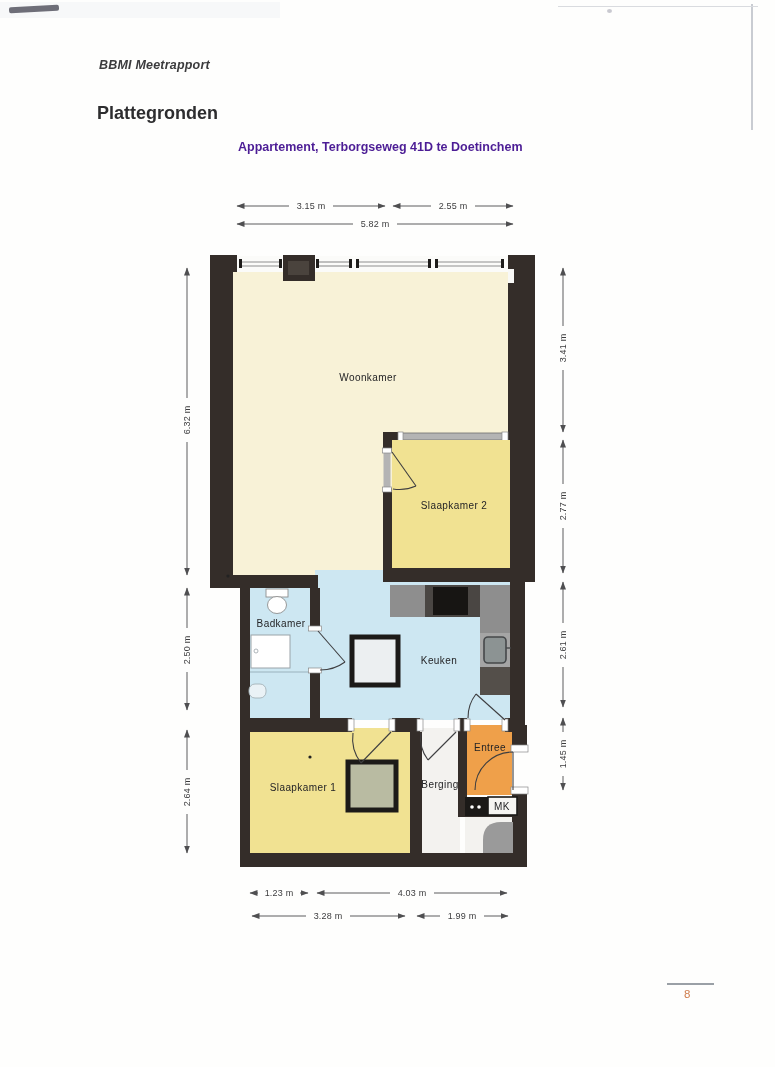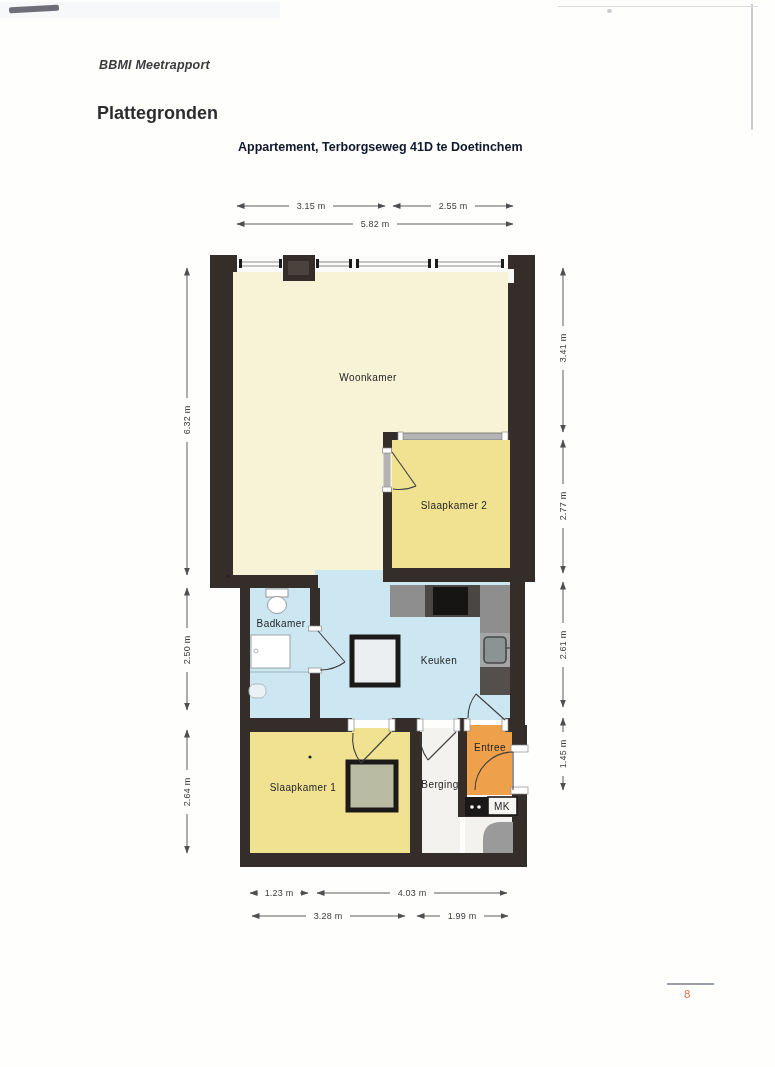--- a/index.html
+++ b/index.html
@@ -7,21 +7,21 @@
         font-family:"Liberation Sans", sans-serif;}
   .scan-band{position:absolute;left:0;top:2px;width:280px;height:16px;background:#f1f2f6;opacity:.55;}
   .scan-smudge{position:absolute;left:9px;top:6px;width:50px;height:6px;background:#4b4b57;
                transform:rotate(-3deg);opacity:.8;border-radius:2px;}
   .scan-edge-v{position:absolute;left:751px;top:4px;width:2px;height:126px;background:#c9ccd2;}
   .scan-edge-h{position:absolute;left:558px;top:6px;width:200px;height:1px;background:#d9dbdf;}
   .scan-dot{position:absolute;left:607px;top:9px;width:5px;height:4px;background:#c9c9d0;border-radius:50%;}
   .report-title{position:absolute;left:99px;top:58px;font-size:12.5px;font-weight:bold;
                 font-style:italic;color:#3b3b3d;letter-spacing:.2px;}
   .page-title{position:absolute;left:97px;top:103px;font-size:18px;font-weight:bold;color:#2d2d2f;text-align:center;}
-  .subtitle{position:absolute;left:238px;top:140px;font-size:12.5px;font-weight:bold;color:#0f172a;}
+  .subtitle{position:absolute;left:238px;top:140px;font-size:12.5px;font-weight:bold;color:#4c1d95;}
   svg.plan{position:absolute;left:0;top:0;}
   .wall{fill:#342d29;}
   .roomlabel{font-size:10px;fill:#242426;letter-spacing:.4px;}
   .dimtext{font-size:9px;fill:#3c3c3e;letter-spacing:.2px;}
   .dimline{stroke:#5d5d5f;stroke-width:1;}
   .doorline{stroke:#3e3e40;stroke-width:1.1;fill:none;}
   .footer-line{position:absolute;left:667px;top:983px;width:47px;height:2px;background:#9aa0a6;}
   .page-number{position:absolute;left:684px;top:988px;font-size:11.5px;color:#d07e4f;}
 </style>
 </head>

